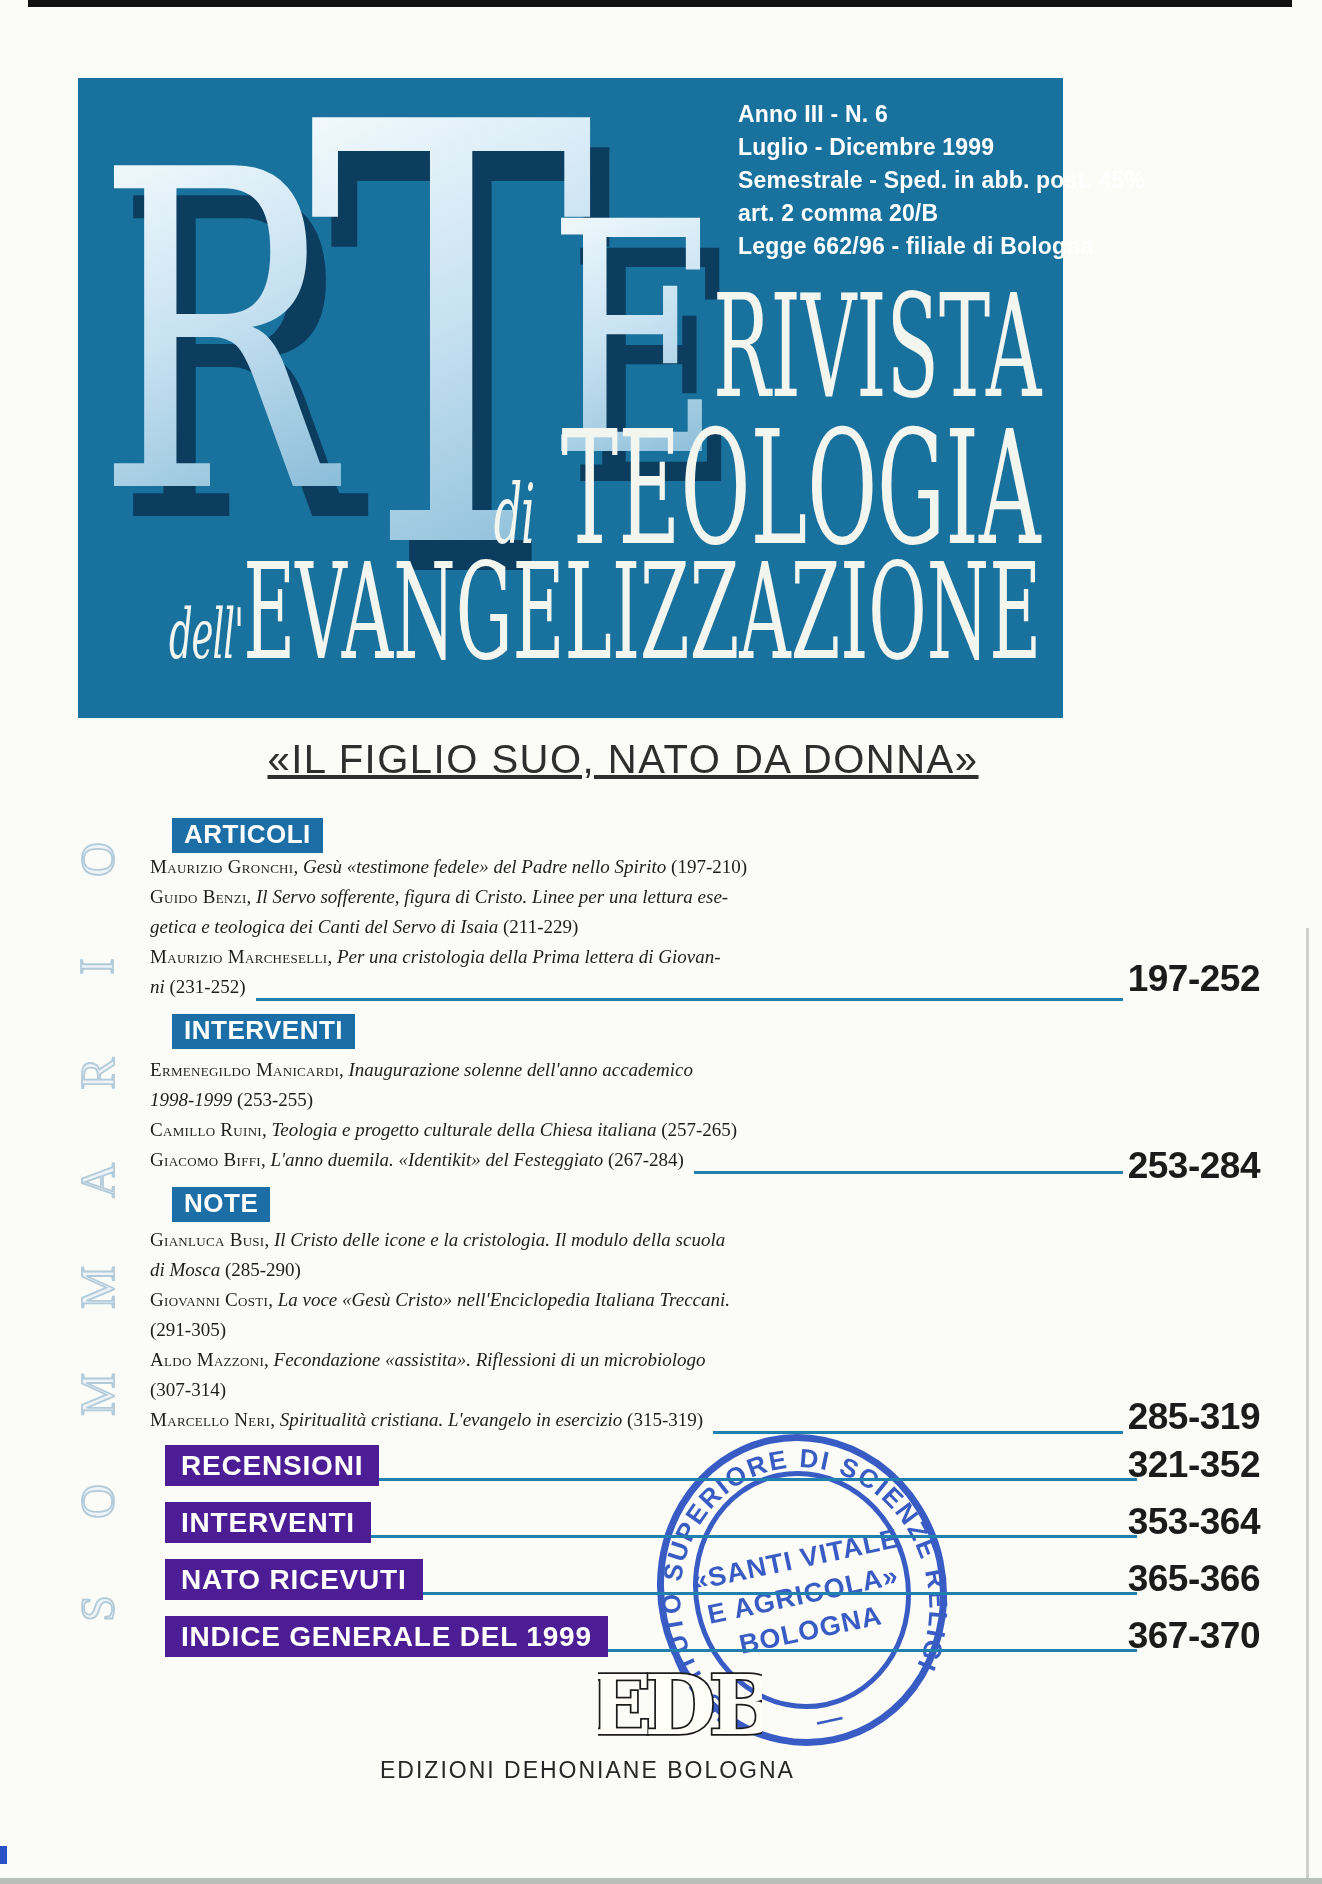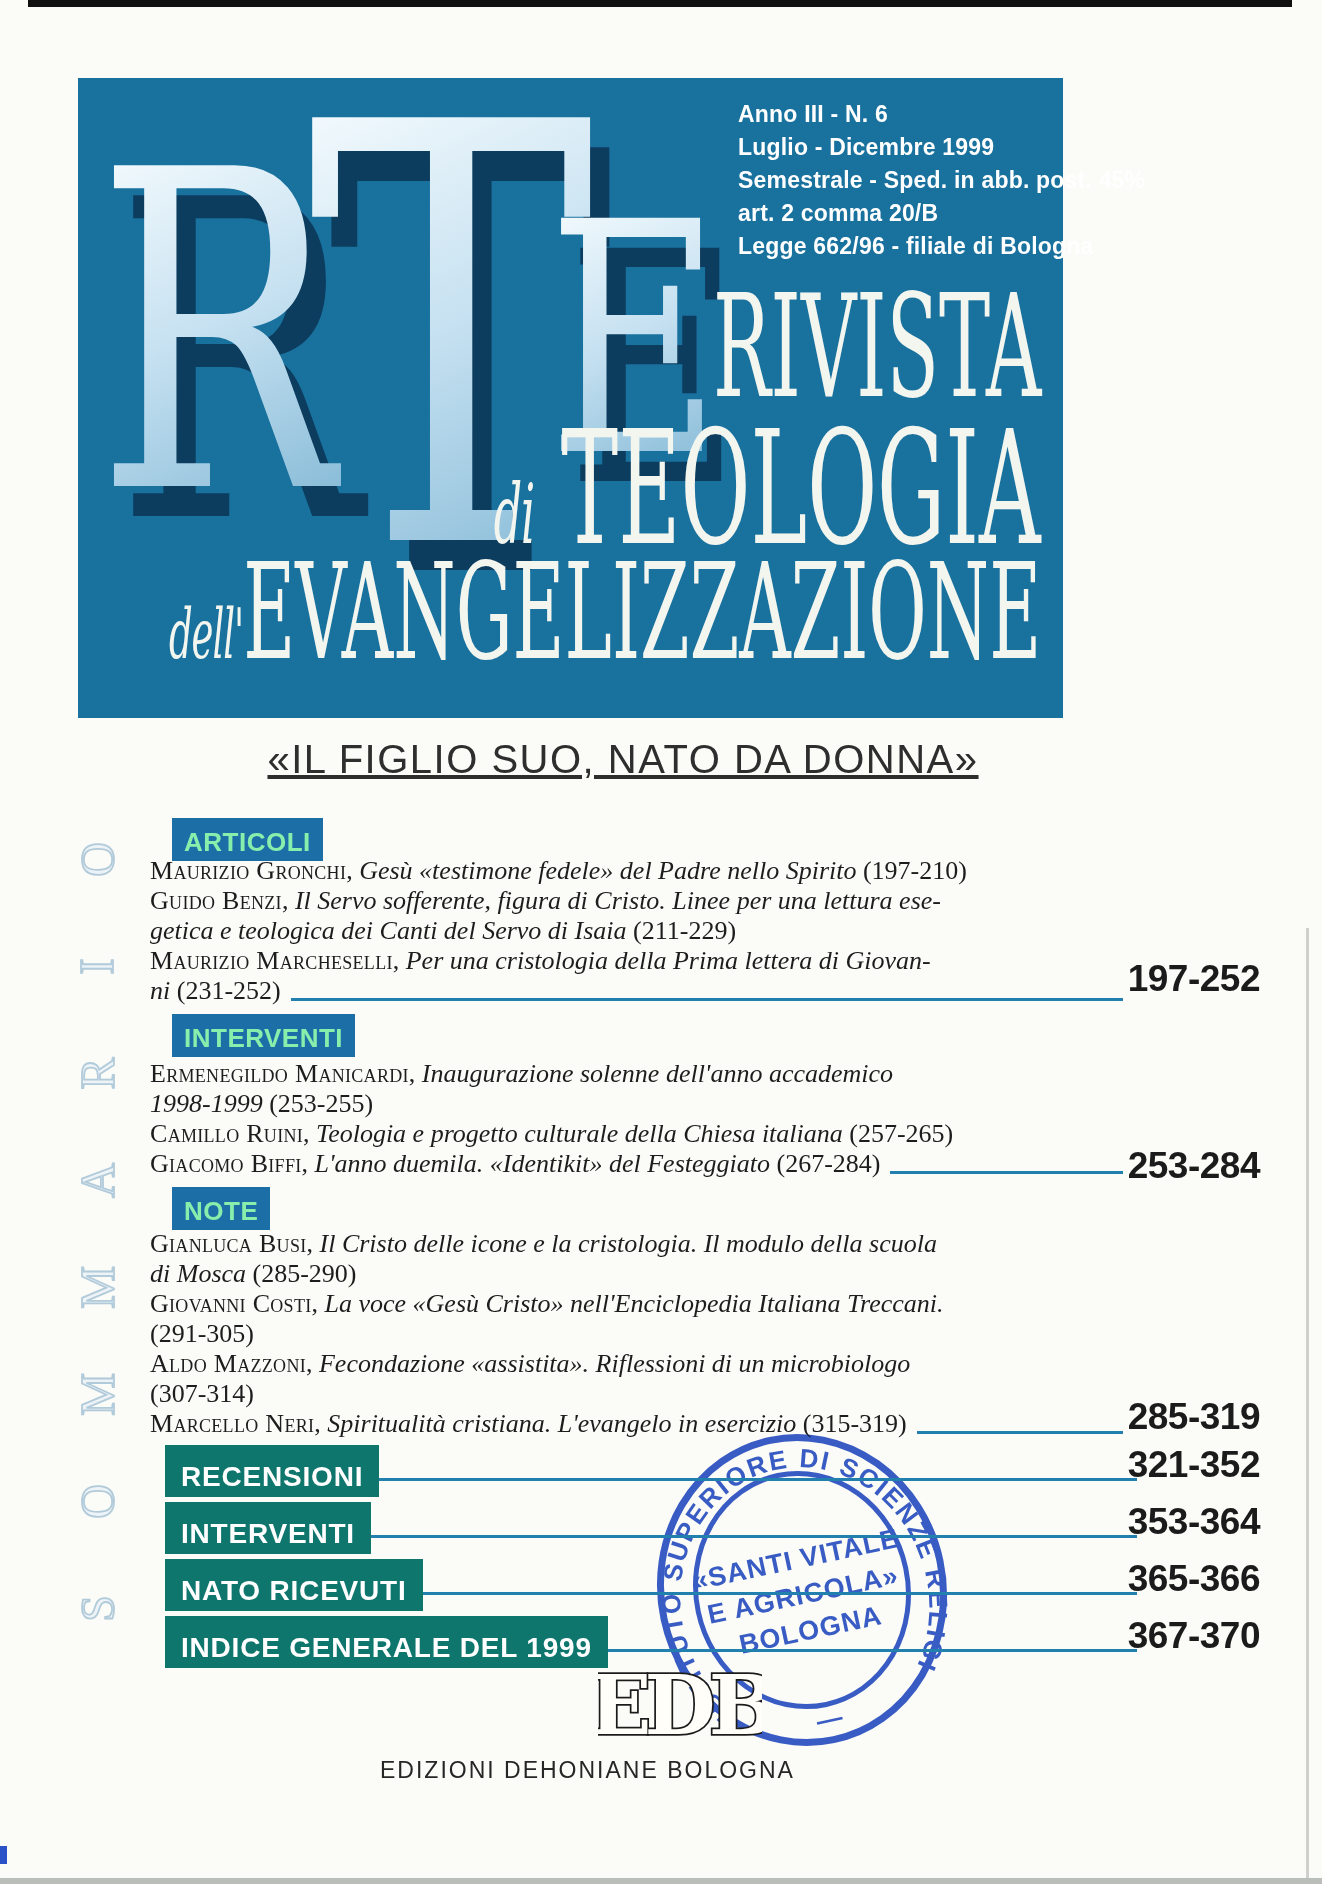--- a/index.html
+++ b/index.html
@@ -40,34 +40,34 @@
   .theme{position:absolute;left:140px;top:737px;width:966px;text-align:center;color:#2e2e2e;
          font:400 40px/44px "Liberation Sans",sans-serif;letter-spacing:1.5px;text-decoration:underline;}
 
   
   .sommario{position:absolute;left:68px;top:806px;width:58px;}
   .som-letter{height:107px;display:flex;align-items:center;justify-content:center;}
   .som-letter span{transform:rotate(-90deg);font-family:"Liberation Serif",serif;font-size:48px;
                    color:#edf3f7;-webkit-text-stroke:1.8px #b2cbda;}
 
   
-  .sec-bar{position:absolute;left:172px;background:#1c6fa6;color:#86efac;white-space:nowrap;
-           font:bold 26px/30px "Liberation Sans",sans-serif;padding:9px 12px 4px;letter-spacing:.5px;text-align:right;}
-  .sec-lines{position:absolute;left:150px;width:975px;font-size:26px;color:#1d1d1d;}
+  .sec-bar{position:absolute;left:172px;background:#1c6fa6;color:#ffffff;white-space:nowrap;
+           font:bold 26px/30px "Liberation Sans",sans-serif;padding:1px 12px 4px;letter-spacing:.5px;text-align:right;}
+  .sec-lines{position:absolute;left:150px;width:975px;font-size:19px;color:#1d1d1d;}
   .line{height:30px;display:flex;align-items:baseline;white-space:pre;}
   .sc{font-variant:small-caps;letter-spacing:.3px;}
   .it{font-style:italic;}
   .rm{}
   .fill-rule{flex:1 1 auto;border-bottom:3px solid #2180ad;margin:0 2px 5px 10px;align-self:flex-end;}
   .range{position:absolute;left:1020px;width:240px;text-align:right;color:#1b1b1b;
          font:bold 37px/37px "Liberation Sans",sans-serif;letter-spacing:-.5px;}
 
   
-  .idx-bar{position:absolute;left:165px;z-index:2;background:#0f766e;color:#fff;white-space:nowrap;
-           font:bold 28px/33px "Liberation Sans",sans-serif;padding:15px 16px 4px;letter-spacing:.8px;}
+  .idx-bar{position:absolute;left:165px;z-index:2;background:#4c1d95;color:#fff;white-space:nowrap;
+           font:bold 28px/33px "Liberation Sans",sans-serif;padding:4px 16px 4px;letter-spacing:.8px;}
   .idx-rule{position:absolute;left:210px;height:3px;background:#2180ad;z-index:1;}
 
   
   .stamp{position:absolute;left:652px;top:1428px;transform:rotate(-12deg);opacity:.93;
          mix-blend-mode:multiply;}
 
   
   .edb{position:absolute;left:598px;top:1662px;}
   .publisher-name{position:absolute;left:380px;top:1756px;width:600px;text-align:left;color:#262626;
                   font:400 23px/28px "Liberation Sans",sans-serif;letter-spacing:2px;white-space:nowrap;}

